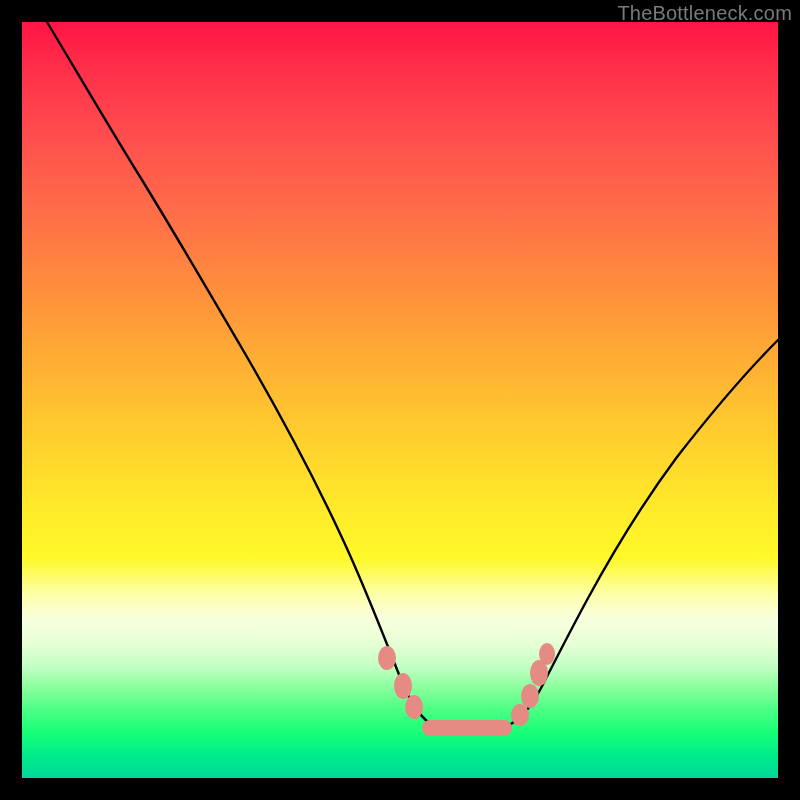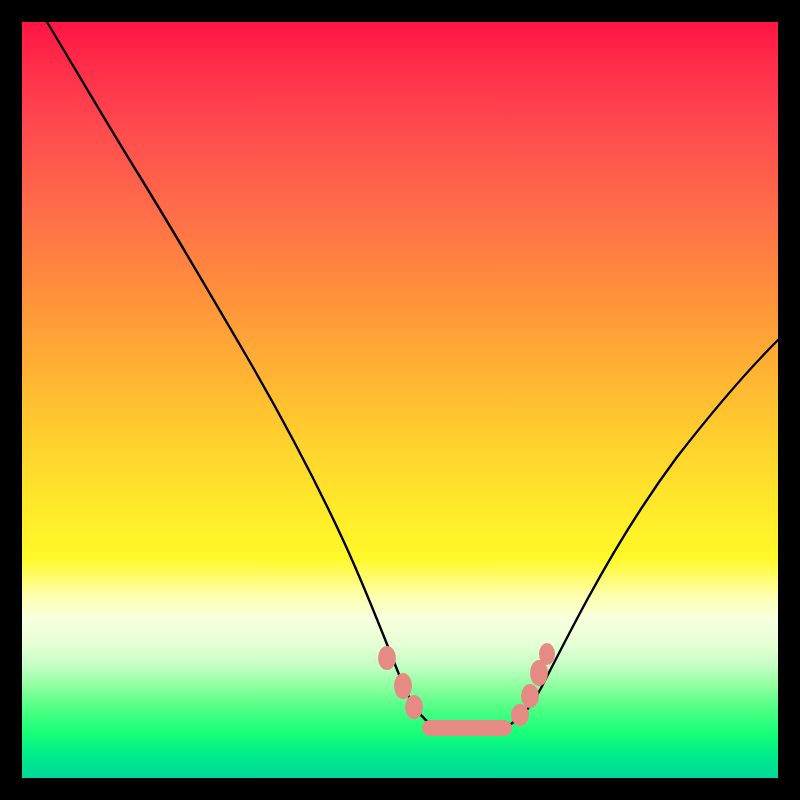--- a/index.html
+++ b/index.html
@@ -95,13 +95,14 @@
         <rect x="400" y="698" width="90" height="16" rx="8" ry="8"></rect>
         <ellipse cx="498" cy="693" rx="9" ry="11"></ellipse>
         <ellipse cx="508" cy="674" rx="9" ry="12"></ellipse>
         <ellipse cx="517" cy="651" rx="9" ry="13"></ellipse>
         <ellipse cx="525" cy="632" rx="8" ry="11"></ellipse>
       </g>
     </svg>
 
   </div>
 
+  <div class="watermark">TheBottleneck.com</div>
 </div>
 
 </body></html>

